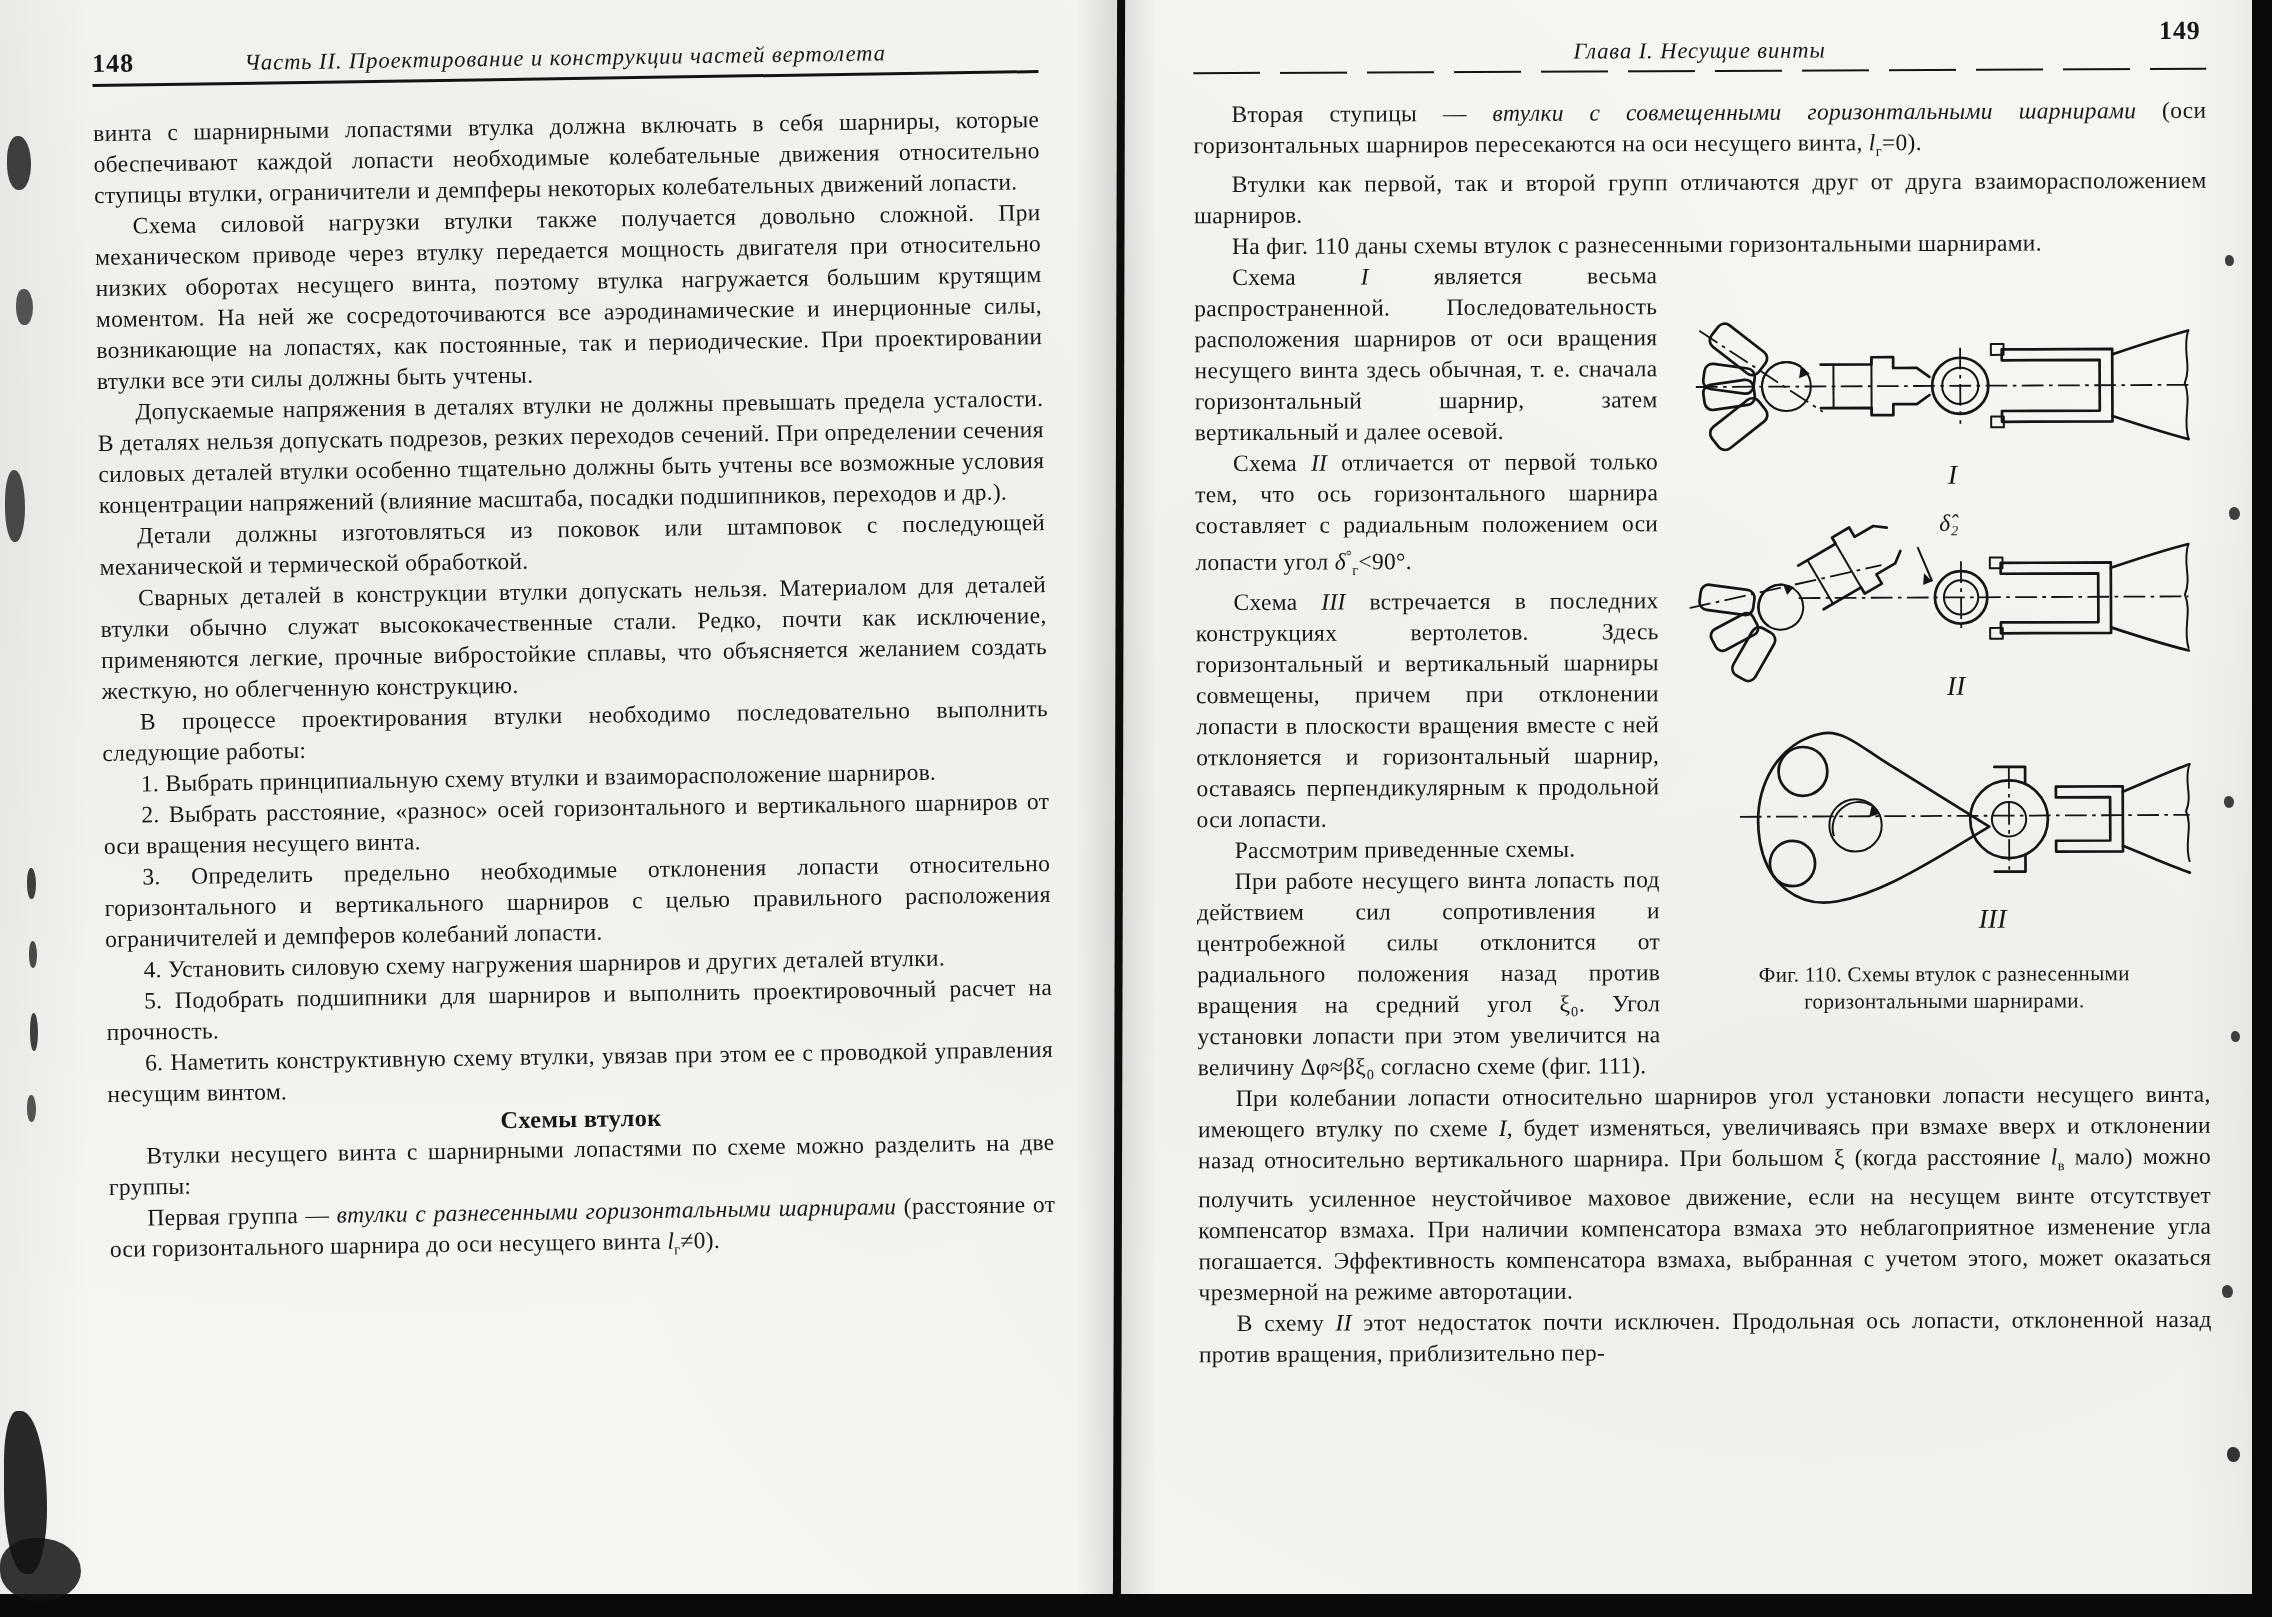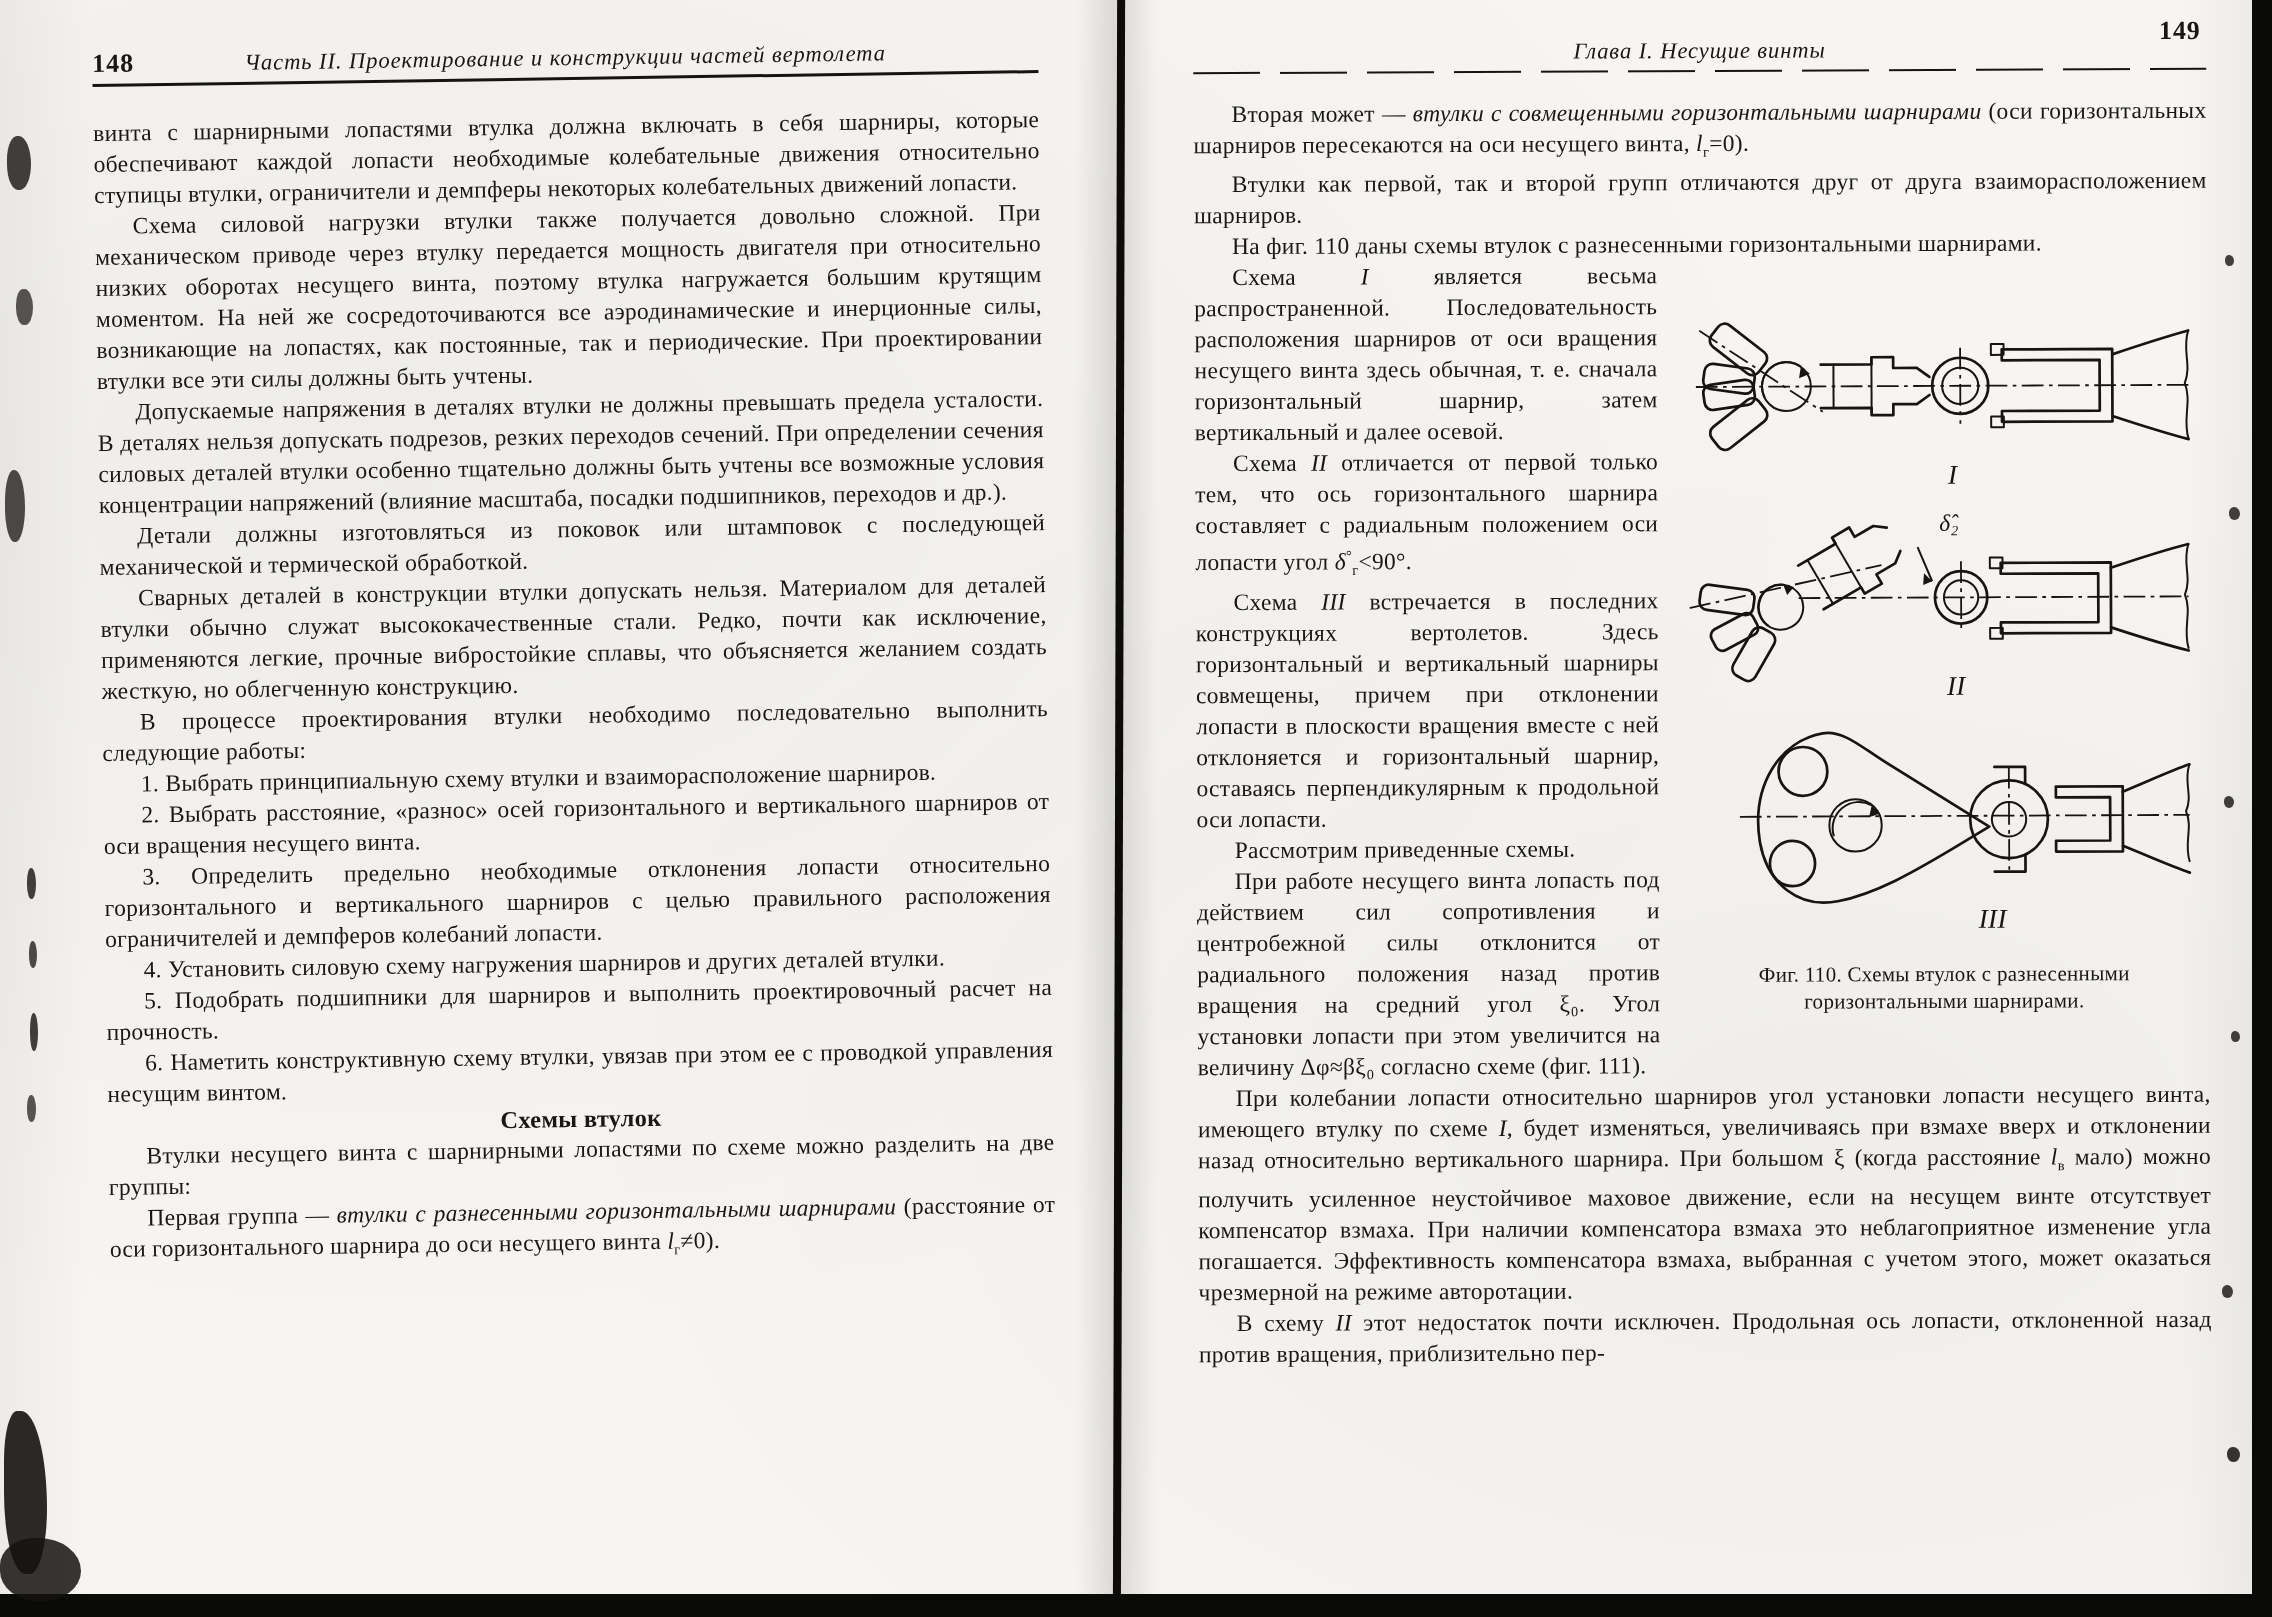--- a/index.html
+++ b/index.html
@@ -99,21 +99,21 @@
     </div>
   </div>
 
   <div class="page" id="page-right">
     <div class="runhead">
       <span class="pagenum">149</span>
       <span class="center">Глава I. Несущие винты</span>
       <div class="headrule dashed"></div>
     </div>
     <div class="body-text">
-      <p><span>Вторая может — </span><i class="grp">втулки с совмещенными горизонтальными шарнирами</i><span> (оси горизонтальных шарниров пересекаются на оси несущего винта, </span><span class="frm">l</span><sub class="fs">г</sub><span>=0).</span></p>
+      <p><span>Вторая ступицы — </span><i class="grp">втулки с совмещенными горизонтальными шарнирами</i><span> (оси горизонтальных шарниров пересекаются на оси несущего винта, </span><span class="frm">l</span><sub class="fs">г</sub><span>=0).</span></p>
       <p>Втулки как первой, так и второй групп отличаются друг от друга взаиморасположением шарниров.</p>
       <p>На фиг. 110 даны схемы втулок с разнесенными горизонтальными шарнирами.</p>
 
       <p>
         
         <span class="fig-float" style="display:block;">
           <span class="fig-drawings" style="display:block;">
 
             <svg width="507" height="192" viewBox="0 0 560 212" style="font-size:26px">
               <line class="cl" x1="8" y1="96" x2="552" y2="96"></line>

